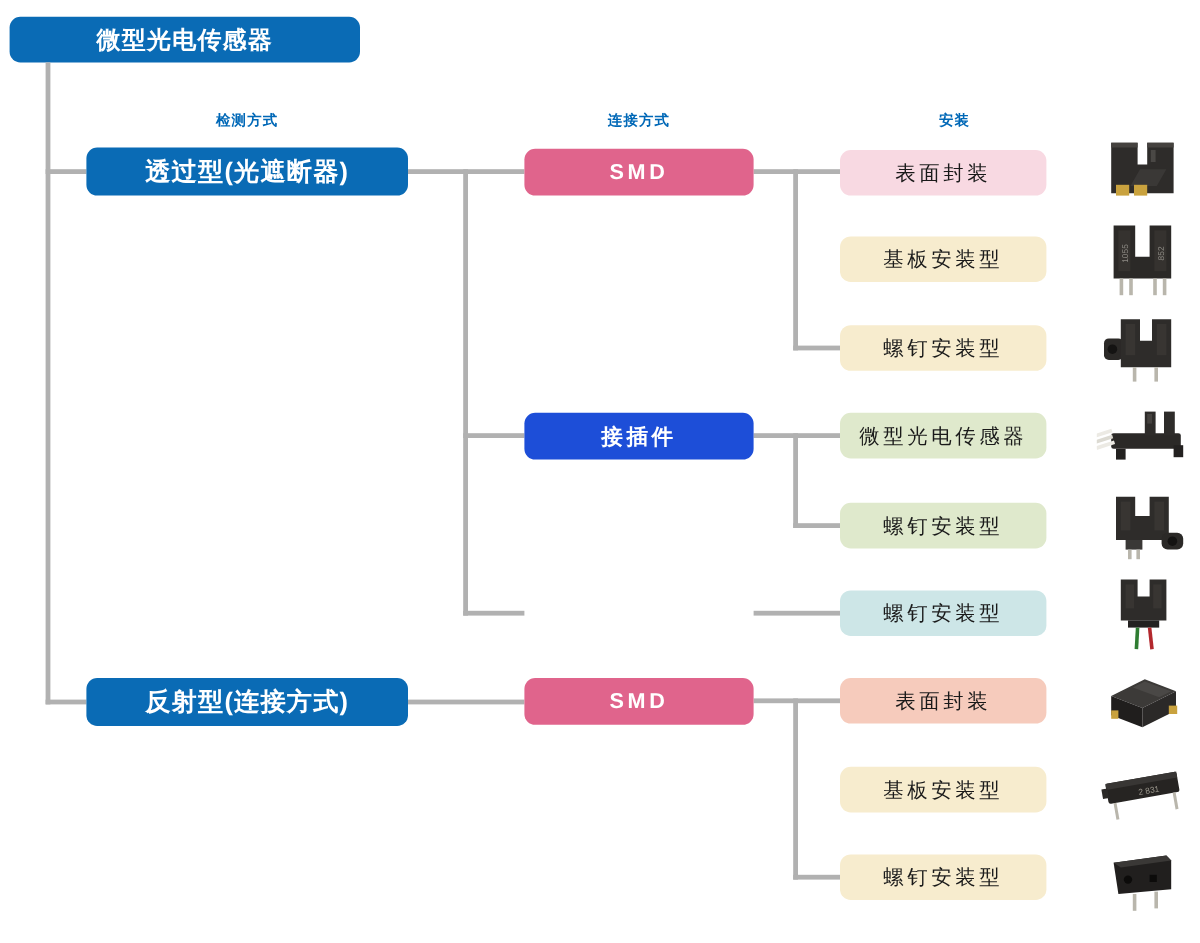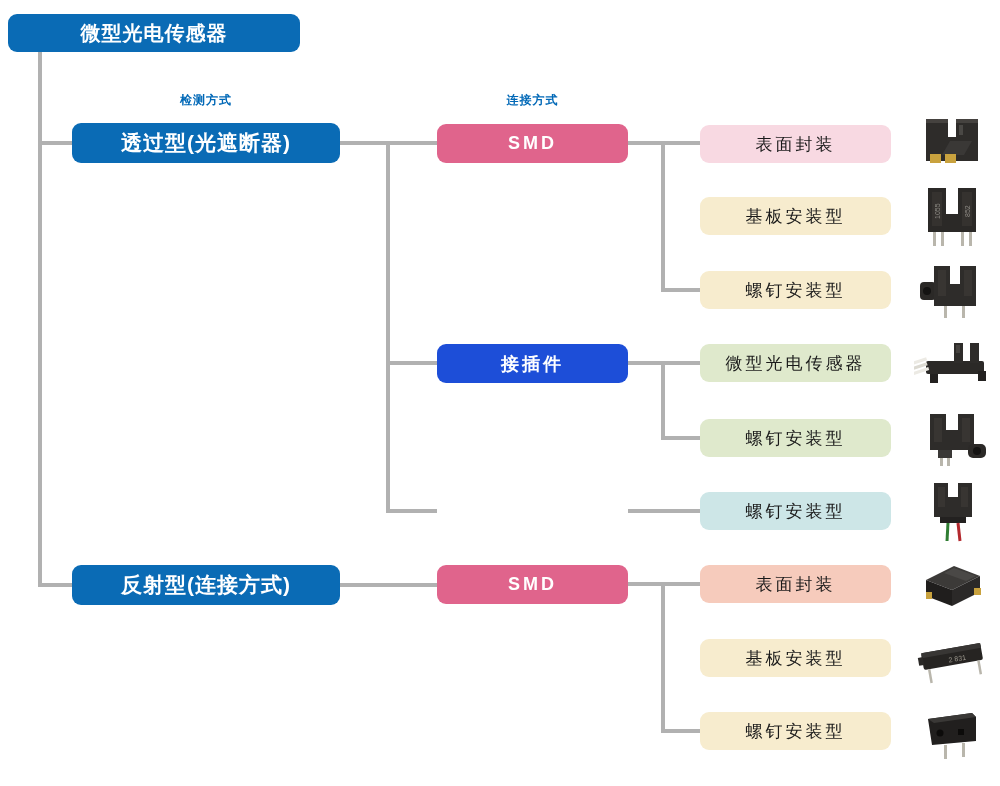--- a/index.html
+++ b/index.html
@@ -10,36 +10,37 @@
 
   .title-box{left:8px;top:14px;width:292px;height:38px;color:#ffffff;font-size:20px;font-weight:bold;letter-spacing:1px;}
 
   .col-header{position:absolute;top:92px;text-align:center;font-size:12px;font-weight:bold;color:#0068b7;letter-spacing:1px;}
   .col-header.det{left:72px;width:268px;}
   .col-header.conn{left:437px;width:191px;text-align:center;}
   .col-header.mount{left:700px;width:191px;}
 
   .det-node{left:72px;width:268px;height:40px;color:#ffffff;font-size:21px;font-weight:bold;letter-spacing:1px;}
   .conn-node{left:437px;width:191px;height:39px;color:#ffffff;font-size:18px;font-weight:bold;letter-spacing:3px;}
-  .mount-node{left:700px;width:191px;height:38px;color:#1a1a1a;font-size:17px;letter-spacing:3px;}
+  .mount-node{left:700px;width:172px;height:38px;color:#1a1a1a;font-size:17px;letter-spacing:3px;}
 
   .line{position:absolute;background:#b1b1b1;}
 
   .photo{position:absolute;left:913px;width:78px;height:66px;display:flex;align-items:center;justify-content:center;}
   .photo svg{width:76px;height:66px;display:block;}
 </style>
 </head>
 <body>
 
 <div class="canvas">
 
   <div class="node title-box" style="background-color: rgb(10, 107, 181);">微型光电传感器</div>
 
   <div class="col-header det">检测方式</div>
   <div class="col-header conn">连接方式</div>
+  <div class="col-header mount">安装</div>
 
   <div class="line" style="left:38px;top:52px;width:4px;height:535px;"></div>
   <div class="line" style="left:38px;top:141px;width:34px;height:4px;"></div>
   <div class="line" style="left:38px;top:583px;width:34px;height:4px;"></div>
   <div class="line" style="left:340px;top:141px;width:97px;height:4px;"></div>
   <div class="line" style="left:386px;top:141px;width:4px;height:372px;"></div>
   <div class="line" style="left:386px;top:361px;width:51px;height:4px;"></div>
   <div class="line" style="left:386px;top:509px;width:51px;height:4px;"></div>
   <div class="line" style="left:628px;top:141px;width:72px;height:4px;"></div>
   <div class="line" style="left:661px;top:141px;width:4px;height:151px;"></div>

